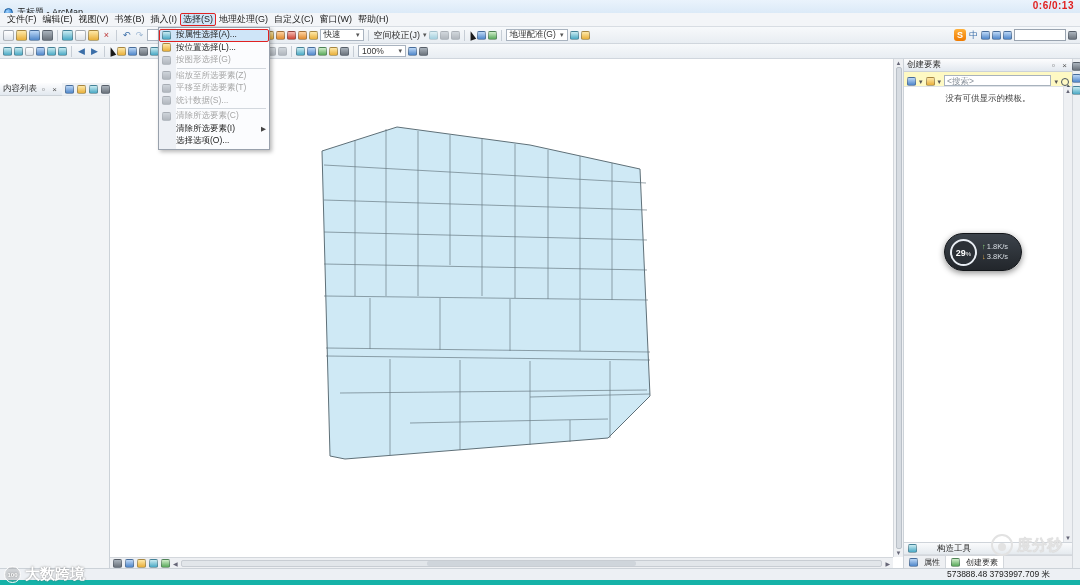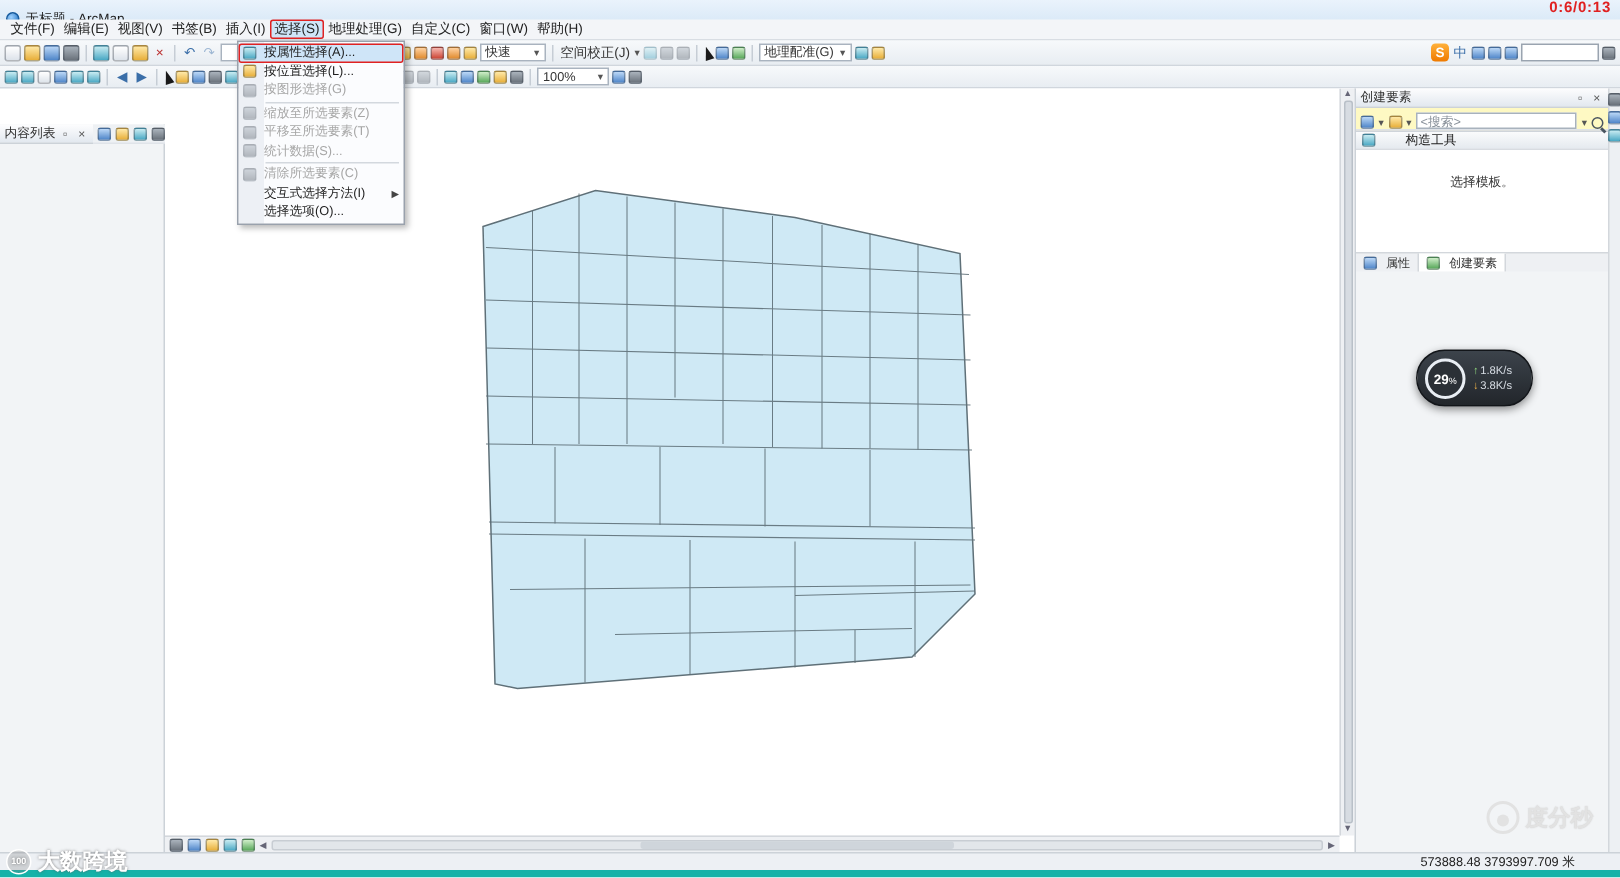--- a/index.html
+++ b/index.html
@@ -282,21 +282,21 @@
   </div>
   <div class="menu-sep"></div>
   <div class="menu-item disabled">
     <span class="mi-icon">
         <span class="isq k sm dis"></span>
       </span>
     <span>清除所选要素(C)</span>
   </div>
   <div class="menu-item">
     <span class="mi-icon"></span>
-    <span>交互式选择方法(I)</span>
+    <span>清除所选要素(I)</span>
     <span class="mi-arrow">▶</span>
   </div>
   <div class="menu-item">
     <span class="mi-icon"></span>
     <span>选择选项(O)...</span>
   </div>
 </div>
 
 <div id="toc">
   <div class="panel-header">
@@ -400,26 +400,30 @@
   </div>
   <div id="cf-toolbar">
     <span class="isq b sm"></span>
     <span class="dd">▾</span>
     <span class="isq y sm"></span>
     <span class="dd">▾</span>
     <input id="cf-search" placeholder="&lt;搜索&gt;" style="">
     <span class="dd">▾</span>
     <span class="loupe"></span>
   </div>
+  <div id="templates">
+    <div class="empty">没有可供显示的模板。</div>
+    <div class="rp-scroll">
+      <span>▲</span>
+      <span>▼</span>
+    </div>
+  </div>
   <div class="sec-header">
     <span class="isq c sm"></span>
     <span>构造工具</span>
-  </div>
-  <div id="construction-body">
-    <span>选择模板。</span>
   </div>
   <div id="wm-right">
     <span class="wm-paw"></span>
     <span>度分秒</span>
   </div>
   <div class="rp-tabs">
     <span class="rp-tab">
       <span class="isq b sm"></span>
       <span>属性</span>
     </span>

